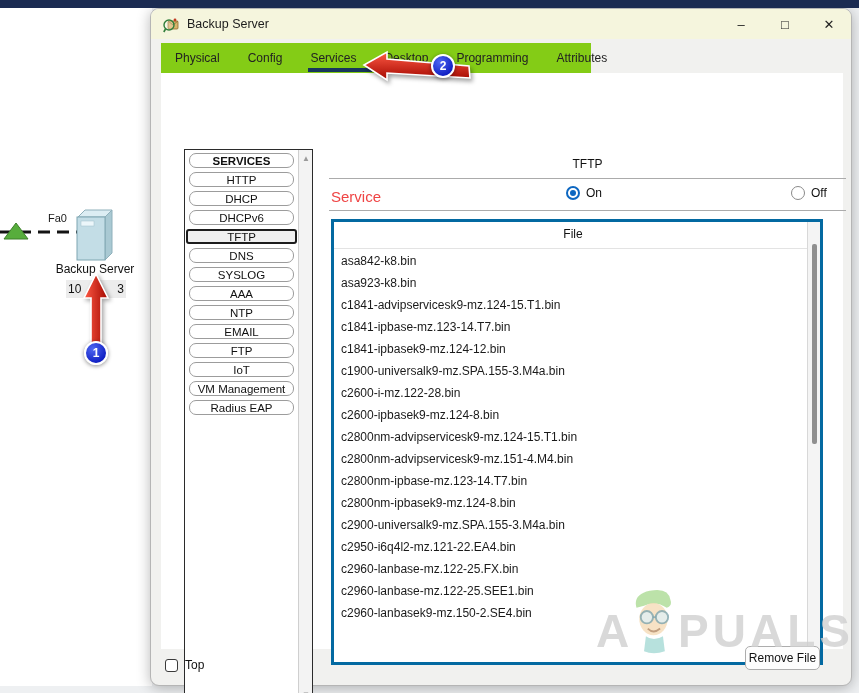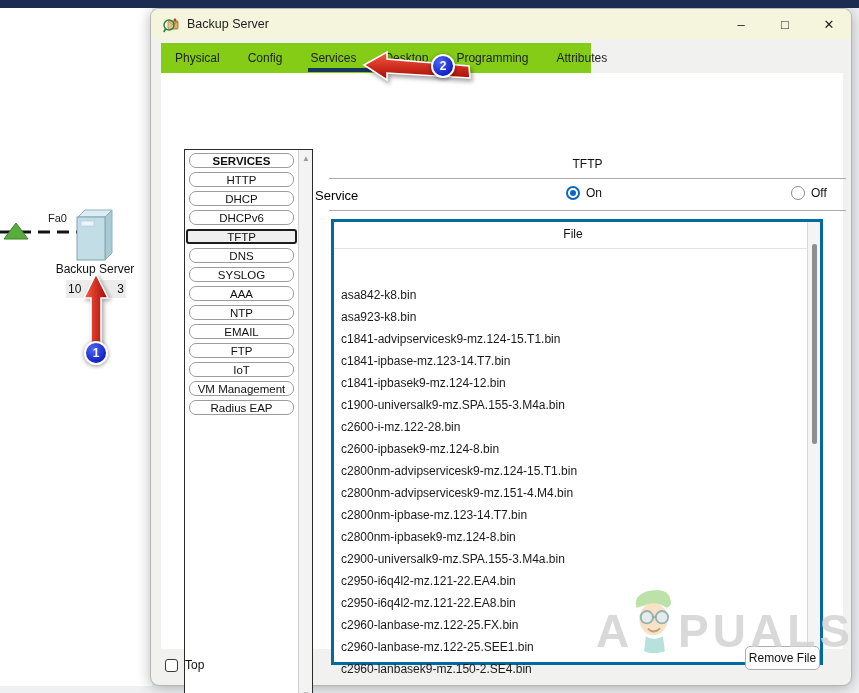--- a/index.html
+++ b/index.html
@@ -53,32 +53,32 @@
   .svc-list { position:absolute; left:0; top:0; width:113px; padding-top:3px; display:flex; flex-direction:column; gap:4px; align-items:center; }
   .svc-btn { width:105px; height:15px; border:1px solid #9c9c9c; border-radius:7px; background:#fff;
              font-size:11.5px; color:#111; display:flex; align-items:center; justify-content:center; white-space:nowrap; }
   .svc-header { font-weight:bold; }
   .svc-btn.selected { width:111px; border:2px solid #1c1c1c; background:#efefef; border-radius:3px; }
 
   
   .tftp-title { position:absolute; left:168px; top:84px; width:517px; text-align:center; font-size:12px; color:#111; }
   .hline { position:absolute; left:168px; width:517px; height:1px; background:#ababab; }
   .hl1 { top:105px; } .hl2 { top:137px; }
-  .service-label { position:absolute; left:154px; top:115px; font-size:13px; color:#000000; }
+  .service-label { position:absolute; left:170px; top:115px; font-size:15px; color:#ef4444; }
   .radio-group-on  { position:absolute; left:405px; top:113px; display:flex; align-items:center; gap:6px; }
   .radio-group-off { position:absolute; left:630px; top:113px; display:flex; align-items:center; gap:6px; }
   .radio { width:14px; height:14px; border-radius:50%; border:1px solid #8a8a8a; background:#fff; position:relative; }
   .radio.on { border:2px solid #0d67c1; }
   .radio.on::after { content:""; position:absolute; inset:2px; background:#0d67c1; border-radius:50%; }
   .radio-label { font-size:12px; color:#111; }
 
   .file-box { position:absolute; left:170px; top:146px; width:492px; height:446px; border:3px solid #0369a1; background:#fff; }
   .file-header { position:absolute; left:0; top:5px; width:478px; text-align:center; font-size:12px; color:#111; }
   .file-header-sep { position:absolute; left:0; top:26px; width:478px; height:1px; background:#e3e3e3; }
-  .file-rows { position:absolute; left:0; top:28px; width:478px; display:flex; flex-direction:column;margin-top:34px; }
+  .file-rows { position:absolute; left:0; top:28px; width:478px; display:flex; flex-direction:column; }
   .file-row { height:22px; line-height:22px; padding-left:7px; font-size:12px; color:#1a1a1a; white-space:nowrap; overflow:hidden; }
   .file-scroll { position:absolute; right:0; top:0; width:13px; height:444px; background:#f4f4f4; border-left:1px solid #d8d8d8; }
   .file-thumb { position:absolute; left:4px; top:22px; width:5px; height:200px; background:#8f8f8f; border-radius:2px; }
 
   .remove-btn { position:absolute; left:594px; top:597px; width:75px; height:24px; background:#fdfdfd;
                 border:1px solid #adadad; border-radius:5px; font-size:12px; color:#111;
                 display:flex; align-items:center; justify-content:center; z-index:6;
                 font-family:"Liberation Sans", sans-serif;margin-top:40px; }
 
   .footer-top { position:absolute; left:14px; top:649px; display:flex; align-items:center; gap:7px; }
@@ -269,21 +269,20 @@
           <div class="file-row">c2800nm-advipservicesk9-mz.151-4.M4.bin</div>
 
           <div class="file-row">c2800nm-ipbase-mz.123-14.T7.bin</div>
 
           <div class="file-row">c2800nm-ipbasek9-mz.124-8.bin</div>
 
           <div class="file-row">c2900-universalk9-mz.SPA.155-3.M4a.bin</div>
 
           <div class="file-row">c2950-i6q4l2-mz.121-22.EA4.bin</div>
 
-          <div class="file-row">c2950-i6q4l2-mz.121-22.EA8.bin</div>
 
           <div class="file-row">c2960-lanbase-mz.122-25.FX.bin</div>
 
           <div class="file-row">c2960-lanbase-mz.122-25.SEE1.bin</div>
 
           <div class="file-row">c2960-lanbasek9-mz.150-2.SE4.bin</div>
         </div>
       <div class="file-scroll">
         <div class="file-thumb"></div>
       </div>

